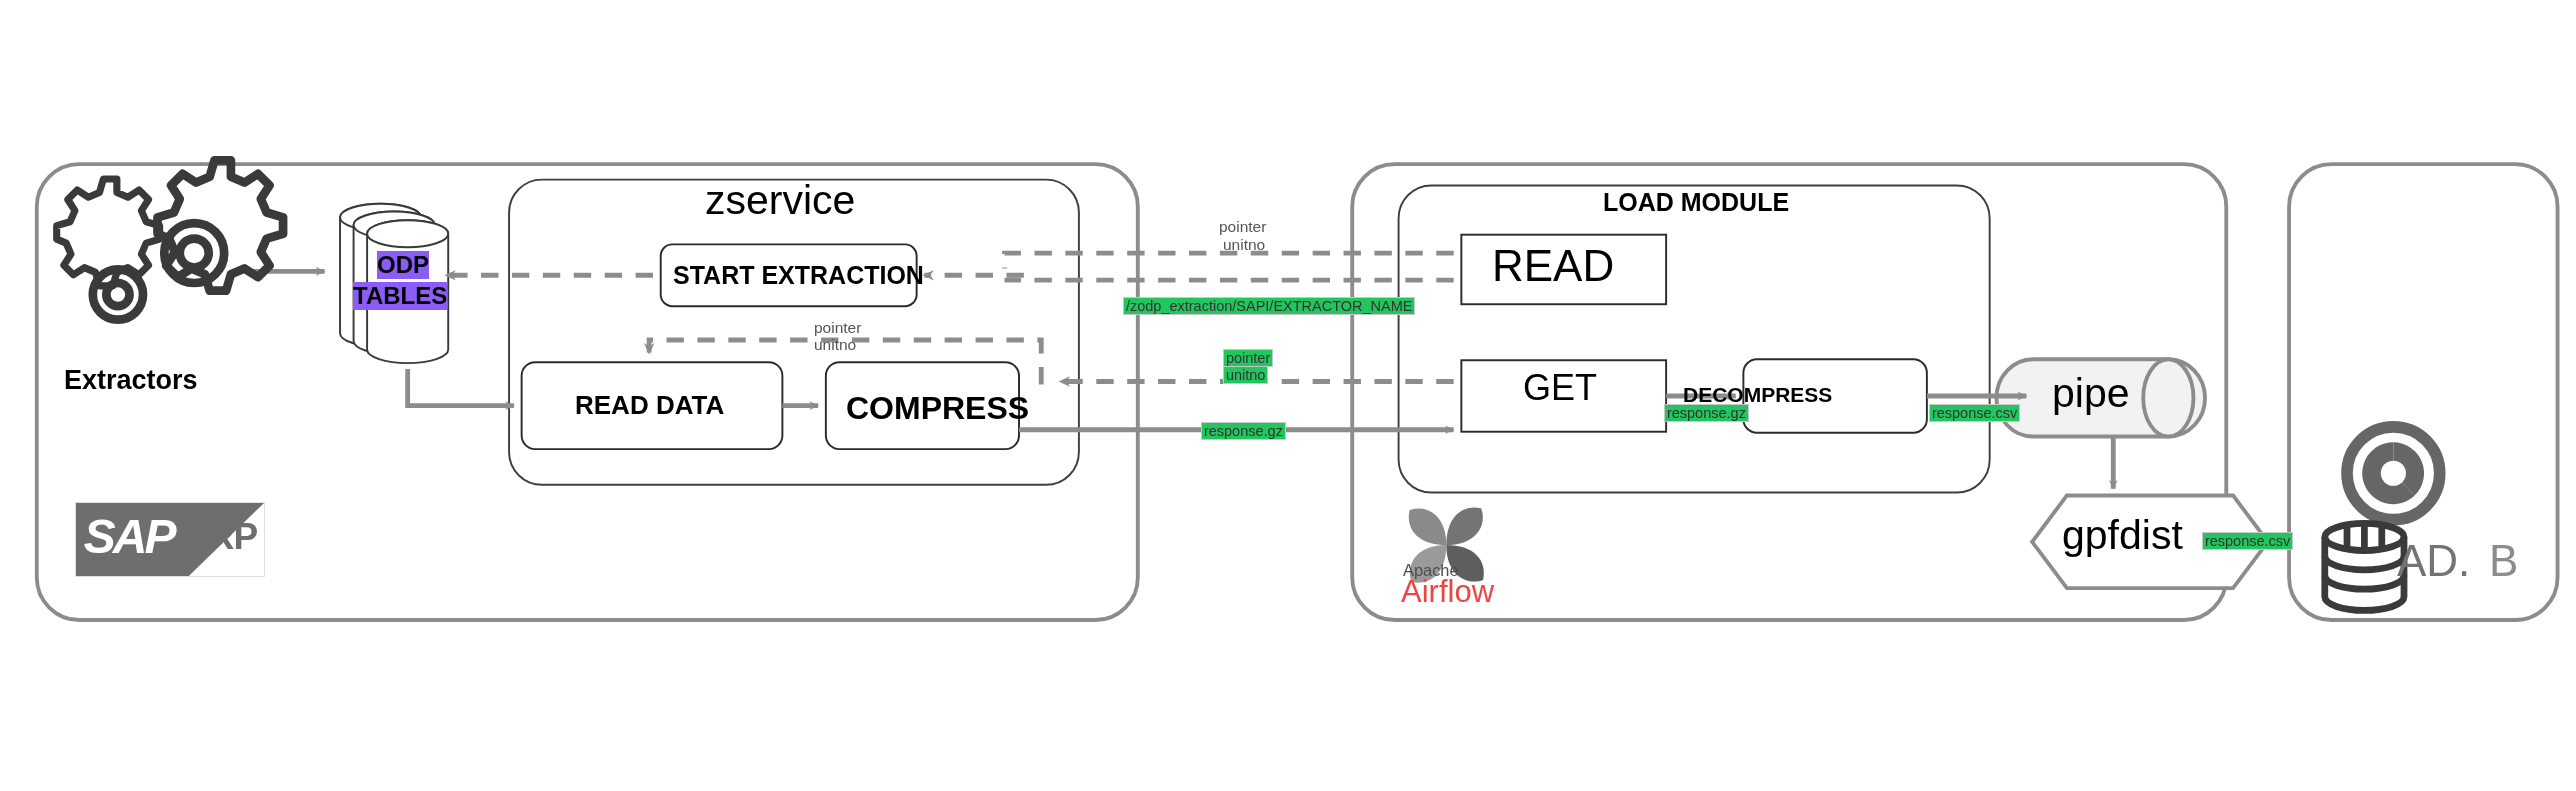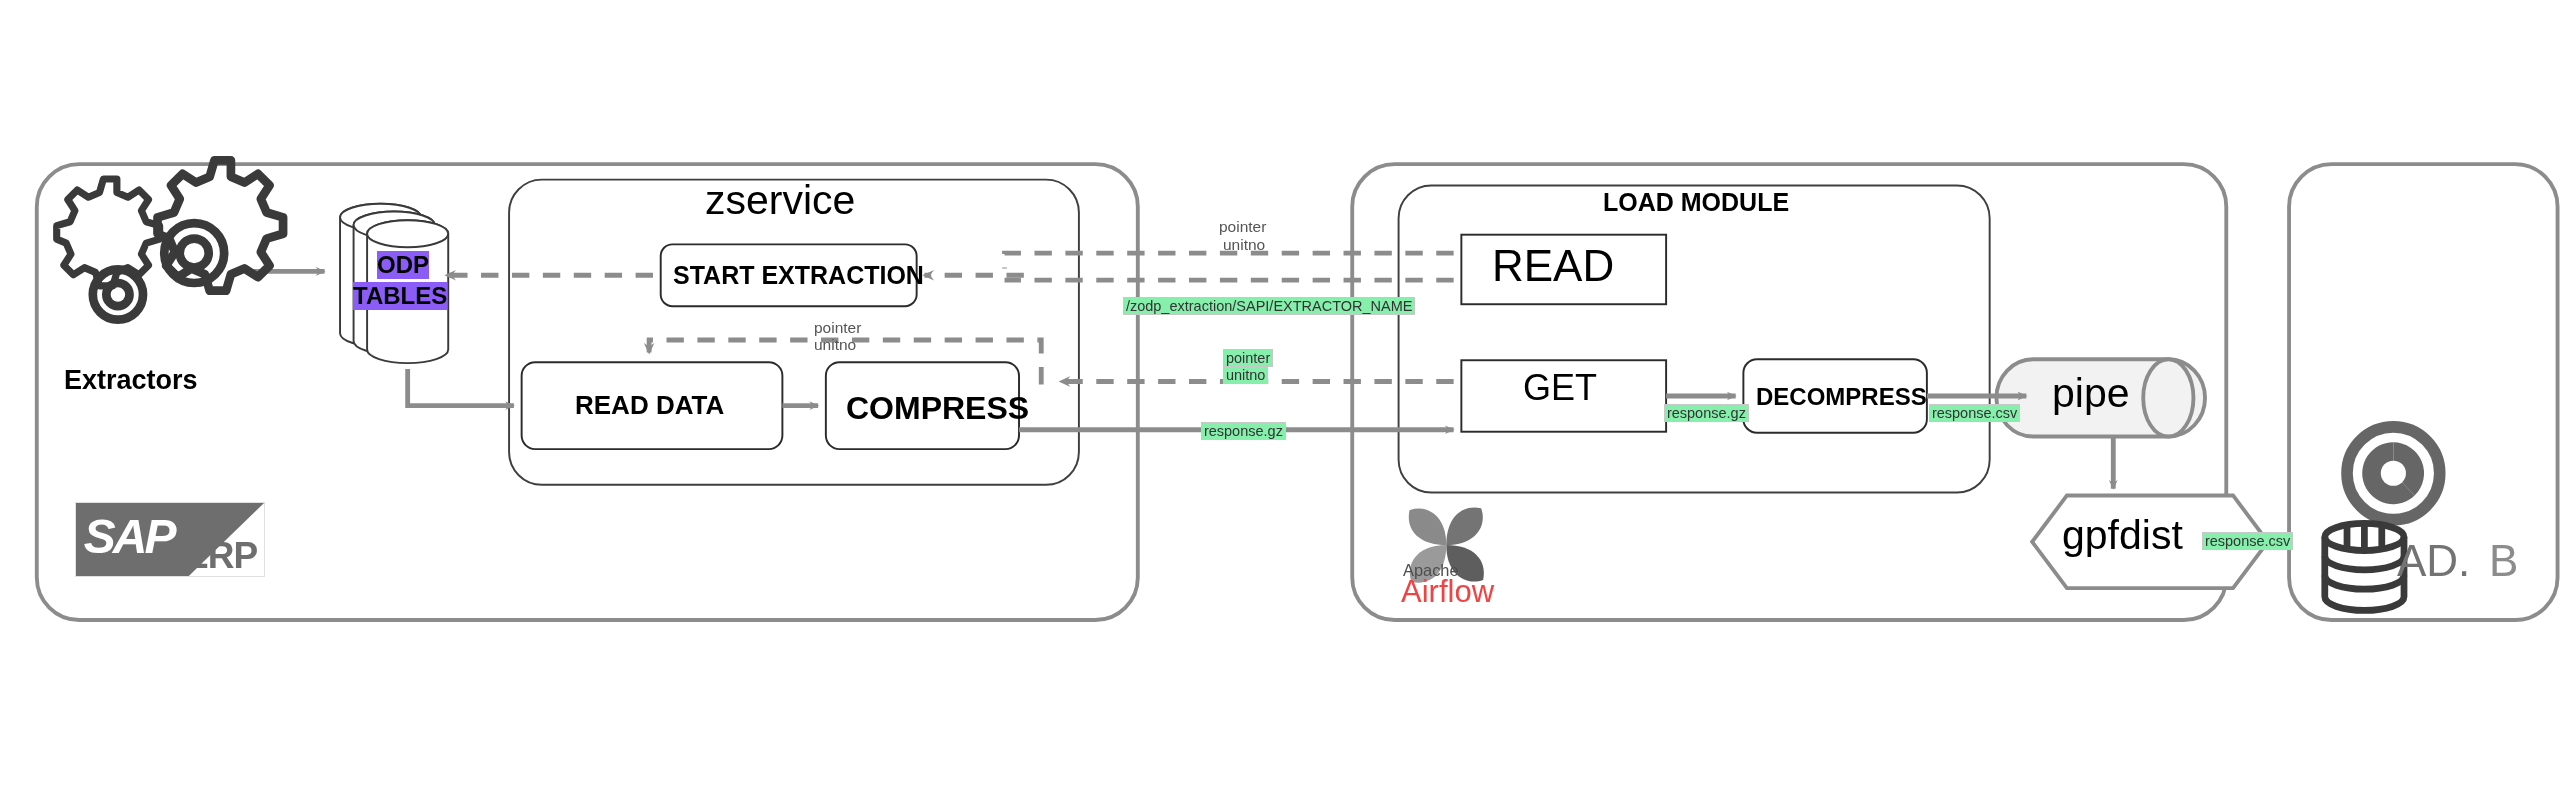--- a/index.html
+++ b/index.html
@@ -1,21 +1,21 @@
 <!DOCTYPE html>
 <html><head>
 <meta charset="utf-8">
 <style>
   html,body{margin:0;padding:0;background:#ffffff;}
   #stage{position:relative;width:2576px;height:791px;background:#ffffff;
          font-family:"Liberation Sans",sans-serif;overflow:hidden;}
   svg{position:absolute;left:0;top:0;width:2576px;height:791px;}
   .lbl{position:absolute;color:#000;white-space:nowrap;}
   .boxlbl{font-weight:bold;}
-  .edge-lbl{position:absolute;background:#86efac;border:1px solid #c8c8c8;
+  .edge-lbl{position:absolute;background:#22c55e;border:1px solid #c8c8c8;
             color:#333;font-size:14.5px;line-height:16.4px;padding:0 1.9px;white-space:nowrap;}
   .edge-lbl-plain{position:absolute;background:transparent;border:none;color:#555;
             font-size:15.5px;line-height:17.4px;text-align:center;white-space:nowrap;}
   .white-bg{background:#8b5cf6;}
 </style>
 </head>
 <body>
 
 <div id="stage">
 
@@ -150,38 +150,38 @@
 <div class="lbl boxlbl white-bg" style="left:377px;top:251px;font-size:24px;">ODP</div>
 <div class="lbl boxlbl white-bg" style="left:353px;top:282px;font-size:24px;">TABLES</div>
 
 <div style="position:absolute;left:75px;top:502px;width:188px;height:73px;
             background:#ffffff;border:1px solid #e0e0e0;overflow:hidden;">
   <div style="position:absolute;left:0;top:0;width:188px;height:73px;
               background:#6e6e6e;
               clip-path:polygon(0 0, 100% 0, 60% 100%, 0 100%);"></div>
   <div style="position:absolute;left:7.7px;top:5.8px;font-size:48px;font-weight:bold;
               font-style:italic;color:#ffffff;letter-spacing:-2.9px;">SAP</div>
-  <div style="position:absolute;left:108px;top:32px;font-size:37px;font-weight:bold;
+  <div style="position:absolute;left:108px;top:13px;font-size:37px;font-weight:bold;
               color:#6e6e6e;letter-spacing:-1px;">ERP</div>
 </div>
 
 <div class="lbl" style="left:705px;top:177px;font-size:41px;">zservice</div>
 
 <div class="lbl boxlbl" style="left:673px;top:261px;font-size:25px;">START EXTRACTION</div>
 <div class="lbl boxlbl" style="left:575px;top:390px;font-size:26px;">READ DATA</div>
 <div class="lbl boxlbl" style="left:846px;top:390px;font-size:32px;">COMPRESS</div>
 
 <div class="edge-lbl-plain" style="left:814px;top:319px;">pointer</div>
 <div class="edge-lbl-plain" style="left:814px;top:336px;">unitno</div>
 
 <div class="lbl boxlbl" style="left:1603px;top:188px;font-size:25px;">LOAD MODULE</div>
 
 <div class="lbl" style="left:1492px;top:241px;font-size:44px;">READ</div>
 <div class="lbl" style="left:1503px;top:367px;font-size:36px;margin-left:20px;">GET</div>
-<div class="lbl boxlbl" style="left:1756px;top:383px;font-size:24px;">DECOMPRESS</div>
+<div class="lbl boxlbl" style="left:1683px;top:383px;font-size:21px;">DECOMPRESS</div>
 
 <div class="lbl" style="left:2052px;top:370px;font-size:41px;">pipe</div>
 <div class="lbl" style="left:2062px;top:512px;font-size:41px;">gpfdist</div>
 
 <div class="lbl" style="left:1403px;top:561px;font-size:16.4px;color:#4d4d4d;">Apache</div>
 <div class="lbl" style="left:1401px;top:574px;font-size:31px;color:#ef4444;">Airflow</div>
 
 <div class="edge-lbl-plain" style="left:1219px;top:218px;">pointer</div>
 <div class="edge-lbl-plain" style="left:1223px;top:236px;">unitno</div>
 

